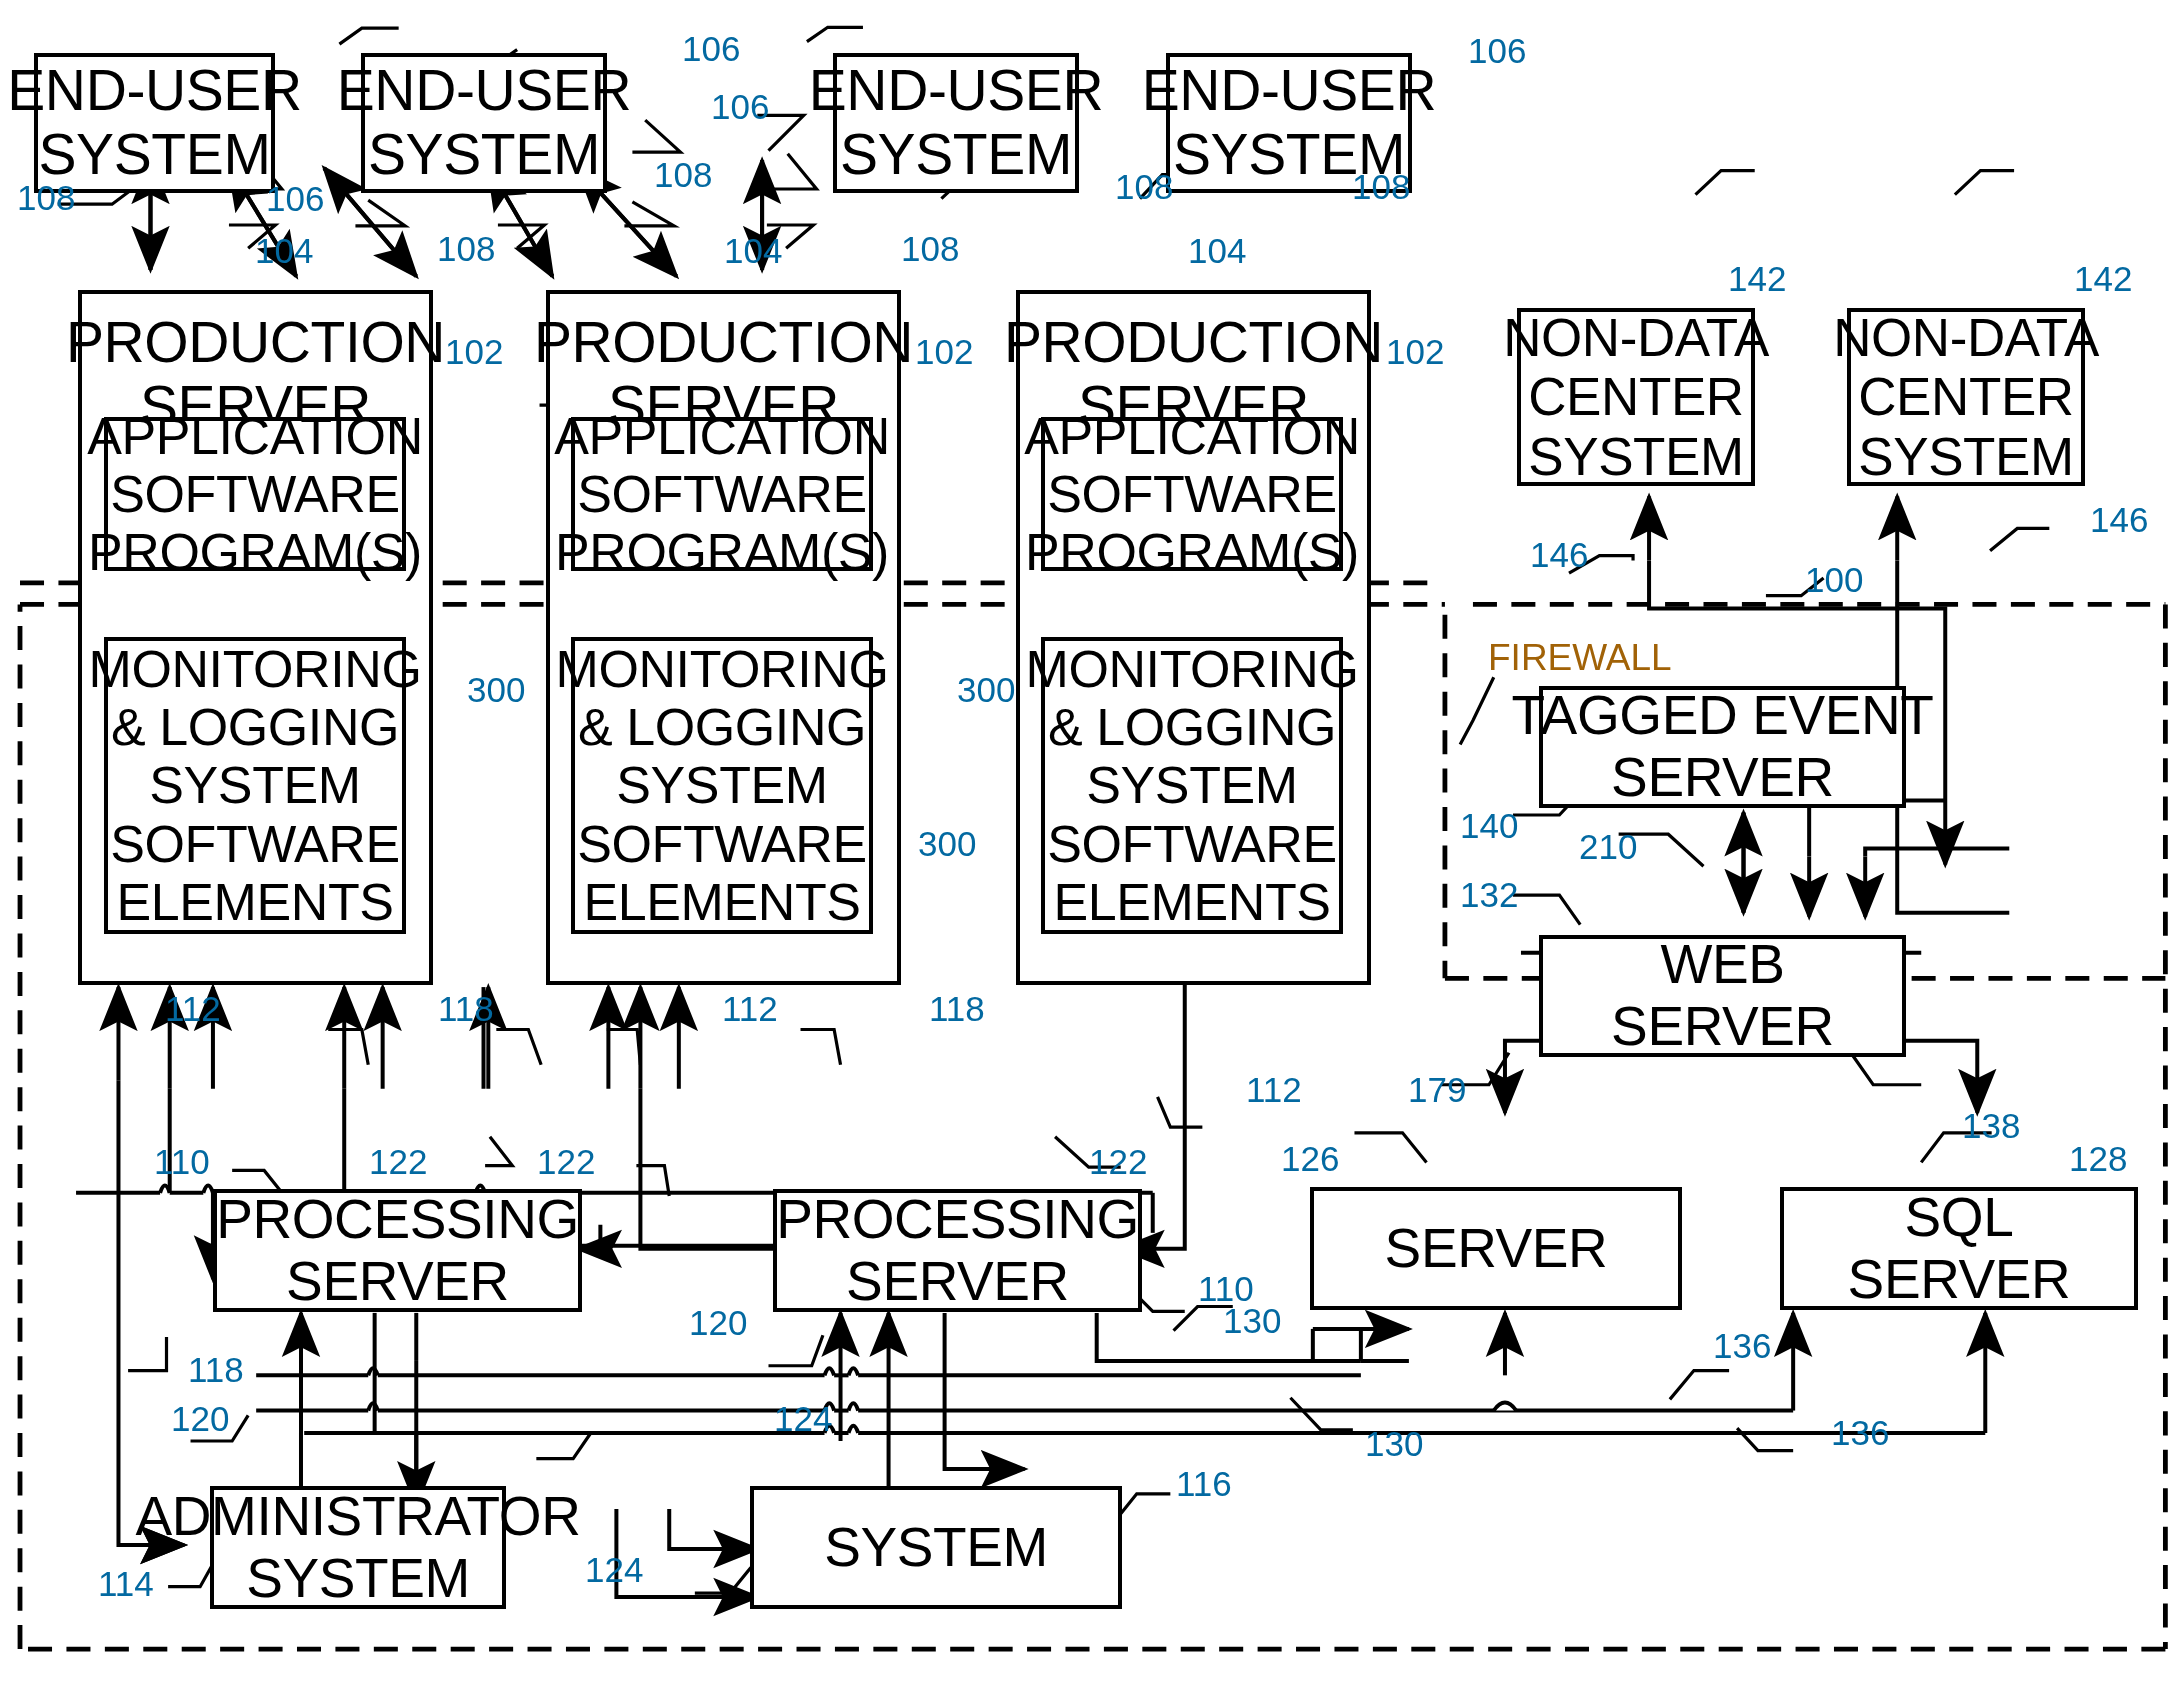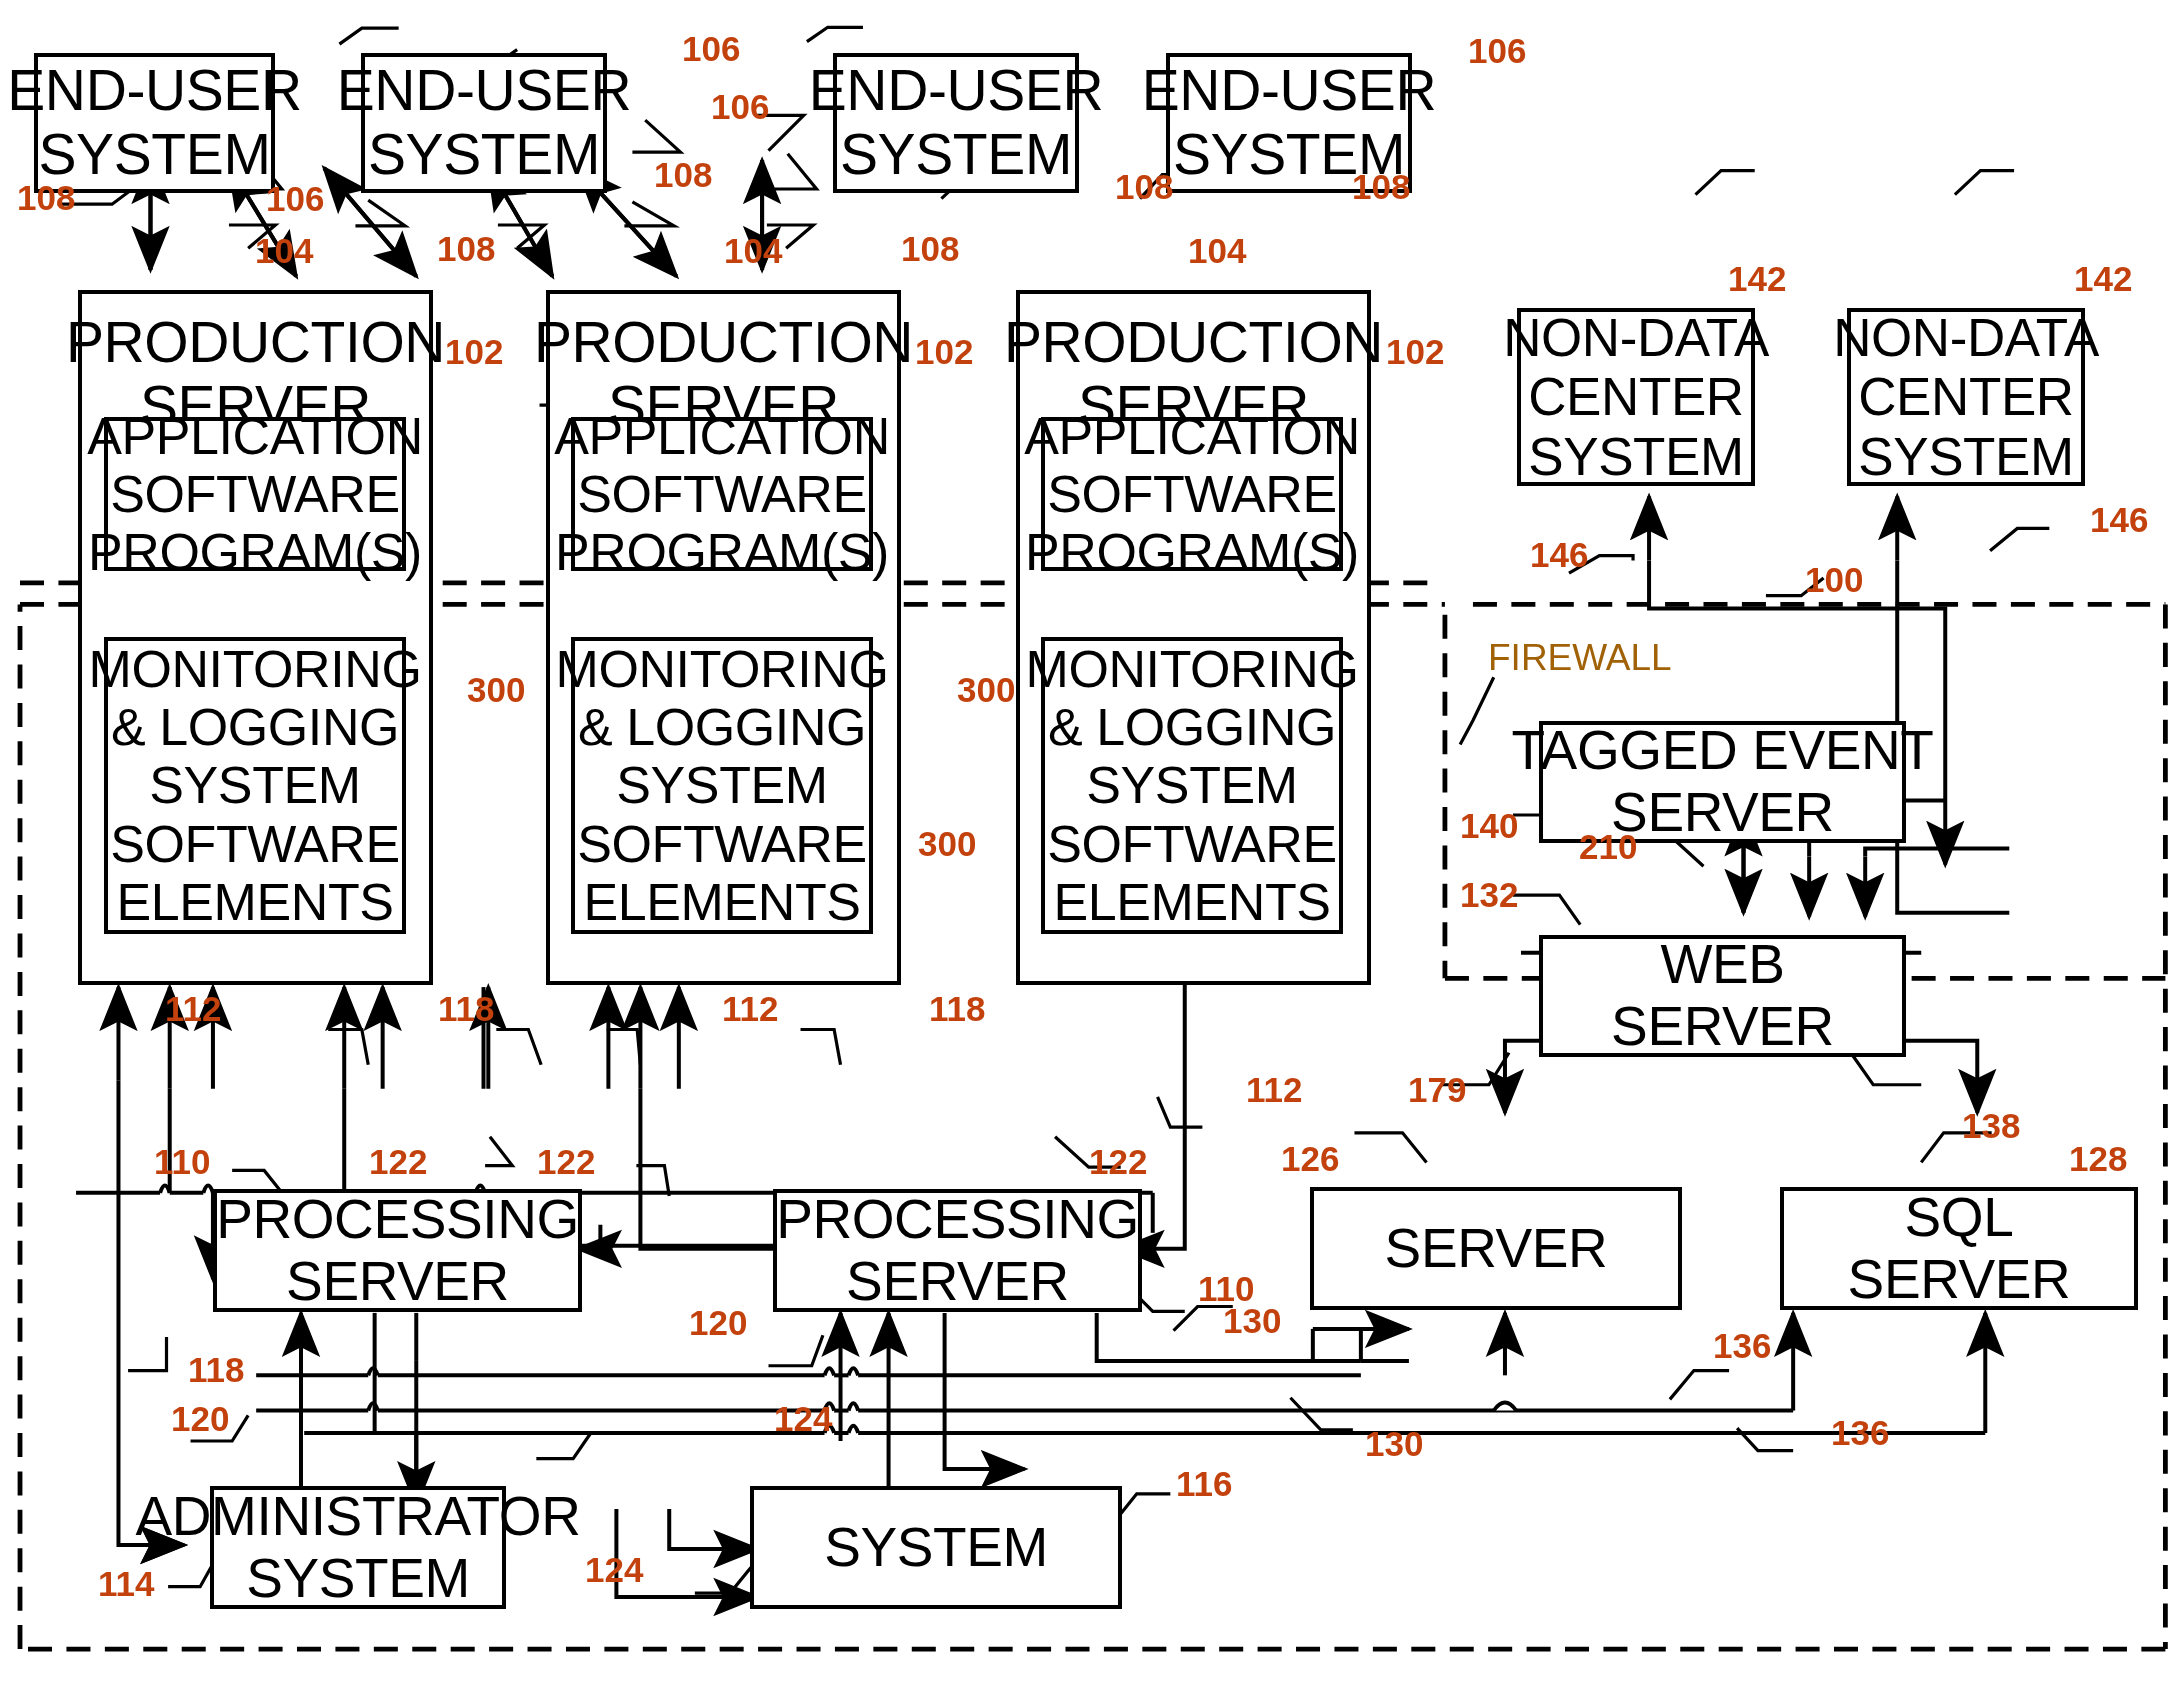--- a/index.html
+++ b/index.html
@@ -34,24 +34,23 @@
     flex-direction:column;
     align-items:center;
     justify-content:center;
     text-align:left;
     line-height:1.12;
     letter-spacing:-0.4px;
   }
   .ref{
     position:absolute;
     font-size:35px;
-    color:#c2410c;
+    color:#0369a1;
     white-space:nowrap;
     letter-spacing:0px;
-    font-weight:bold;
   }
   .fw-label{
     position:absolute;
     font-size:37px;
     color:#a16207;
     white-space:nowrap;
   }
   svg.layer{
     position:absolute;left:0;top:0;
     width:2183px;height:1686px;
@@ -381,21 +380,21 @@
     <span class="ln">NON-DATA</span>
     <span class="ln">CENTER</span>
     <span class="ln">SYSTEM</span>
   </div>
   <div class="box" style="left: 1847px; top: 308px; width: 238px; height: 178px; font-size: 53px;">
     <span class="ln">NON-DATA</span>
     <span class="ln">CENTER</span>
     <span class="ln">SYSTEM</span>
   </div>
 
-  <div class="box" style="left: 1539px; top: 686px; width: 367px; height: 122px; font-size: 55px; margin-top: 35px;">
+  <div class="box" style="left: 1539px; top: 686px; width: 367px; height: 122px; font-size: 55px;">
     <span class="ln">TAGGED EVENT</span>
     <span class="ln">SERVER</span>
   </div>
 
   <div class="box" style="left: 1539px; top: 935px; width: 367px; height: 122px; font-size: 55px;">
     <span class="ln">WEB</span>
     <span class="ln">SERVER</span>
   </div>
 
   <div class="box" style="left: 213px; top: 1189px; width: 369px; height: 123px; font-size: 55px;">

